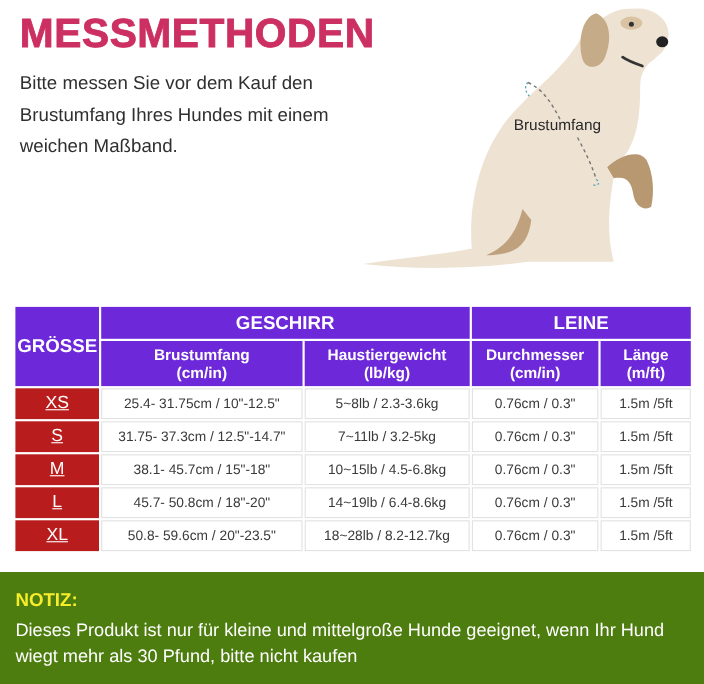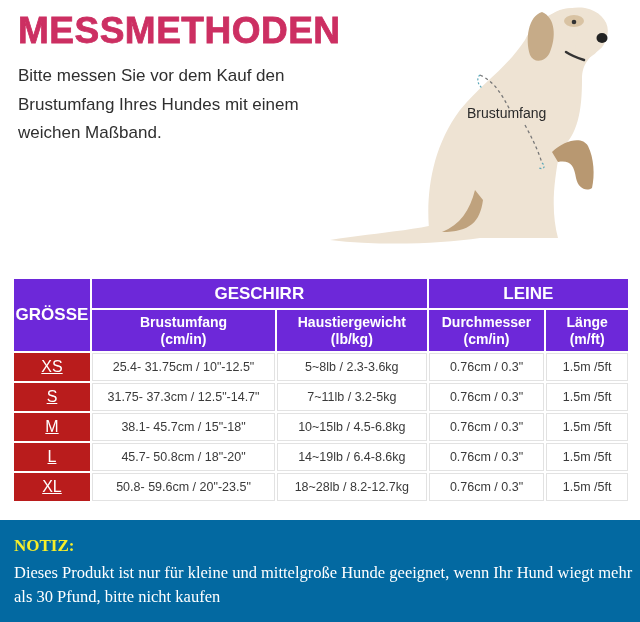--- a/index.html
+++ b/index.html
@@ -37,22 +37,21 @@
   .size-cell { background: #b91c1c; color: #fff; font-size: 16px; width: 76px; text-decoration: underline; }
   .hdr-size { font-size: 17px; width: 76px; margin-left: 33px; }
   td.val {
     background: #fff; color: #3a3a3a; font-size: 12.5px;
     border: 1px solid #e2e2e2; height: 28px;
   }
   .c1 { width: 184px; } .c2 { width: 150px; } .c3 { width: 116px; margin-top: 25px; } .c4 { width: 82px; }
 
   .note {
     position: absolute; left: 0; top: 520px; width: 640px; height: 102px;
-    background: #0369a1;
-    font-family: Liberation Serif, serif;
+    background: #4d7c0f;
   }
   .note-title {
     position: absolute; left: 14px; top: 16px;
     font-size: 17px; font-weight: bold; color: #f6ee2a;
   }
   .note-text {
     position: absolute; left: 14px; top: 41px; width: 625px;
     font-size: 16.5px; line-height: 24px; color: #ffffff;
   }
 </style>

